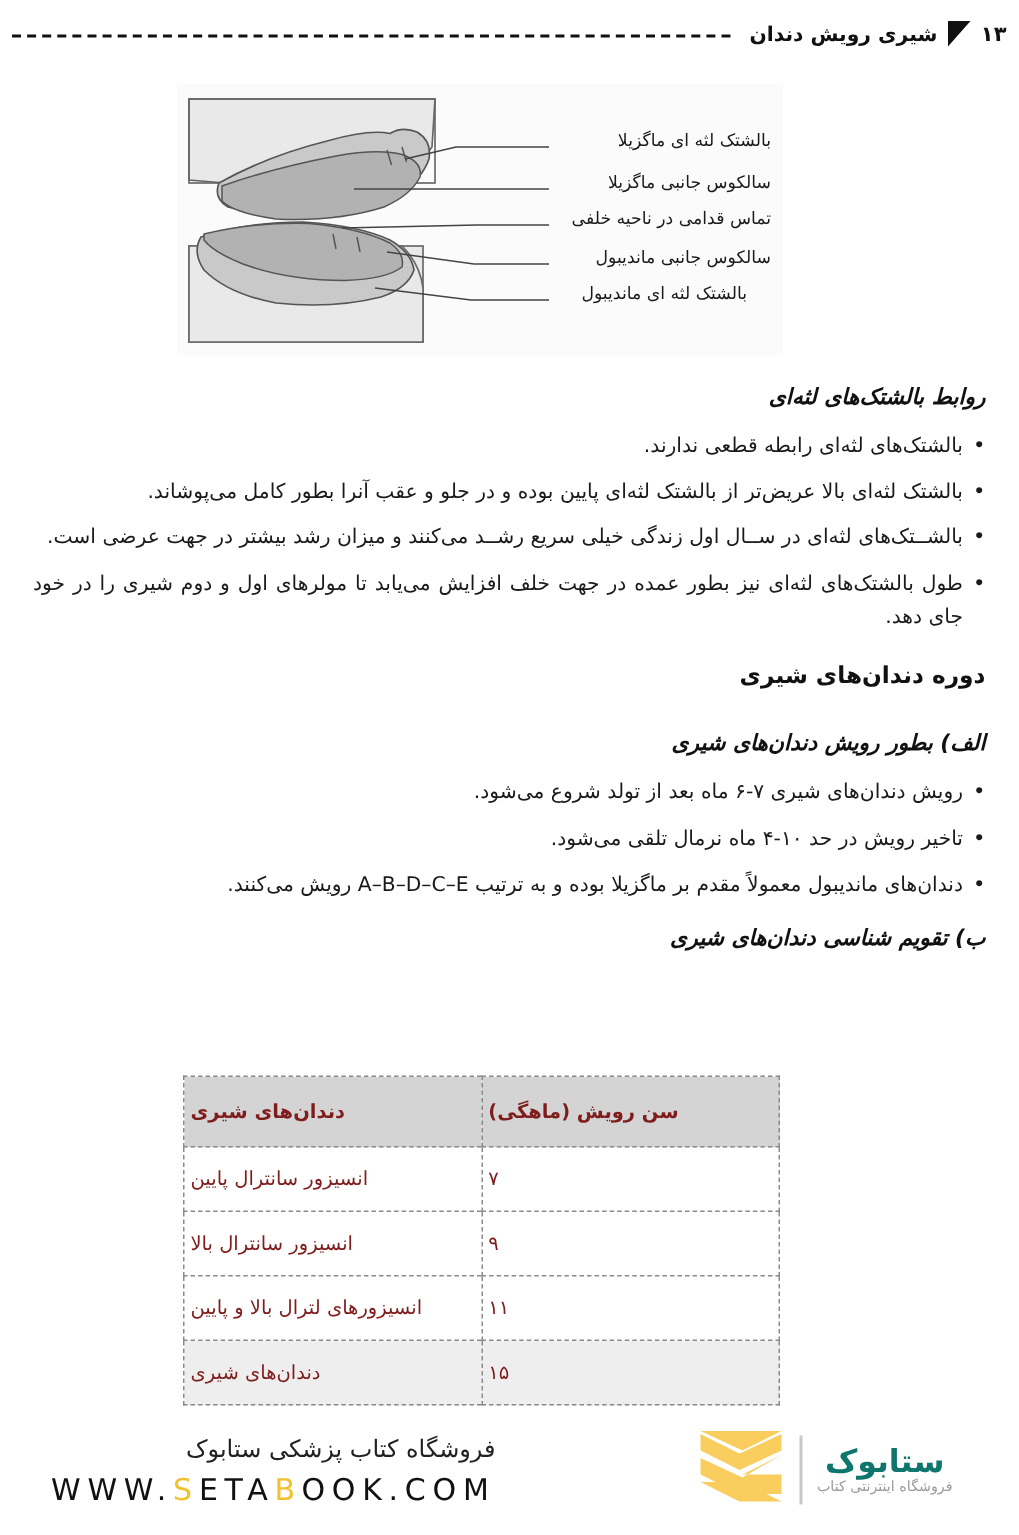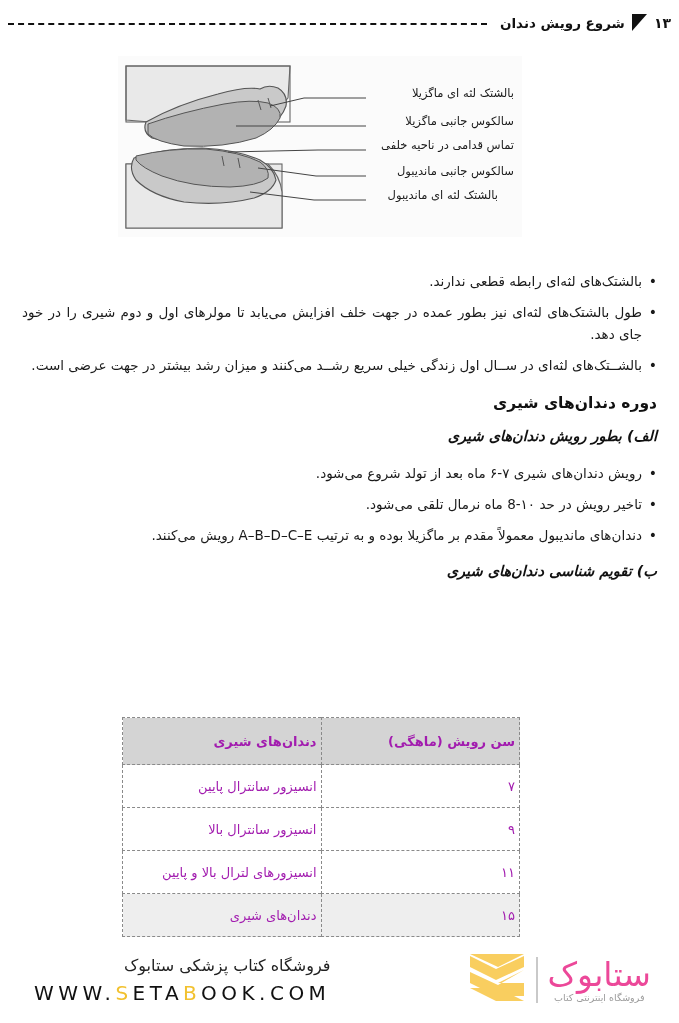--- a/index.html
+++ b/index.html
@@ -90,30 +90,30 @@
   h3.sub-head {
     margin: 0 0 10px 0;
     font-size: 14.5px;
     font-weight: bold;
     font-style: italic;
     text-align: right;
     color: #111;
     line-height: 1.5;
   }
   h3.sec-head {
-    margin: 16px 0 10px 0;
+    margin: 16px 0 24px 0;
     font-size: 15.5px;
     font-weight: bold;
     text-align: right;
     color: #111;
     line-height: 1.5;
   }
   ul.bullets {
     list-style: none;
-    margin: 16px 0 6px 0;
+    margin: 4px 0 6px 0;
     padding: 0;
   }
   ul.bullets li {
     position: relative;
     padding-right: 15px;
     margin-bottom: 9px;
     font-size: 13.5px;
     line-height: 1.62;
     text-align: justify;
     text-align-last: right;
@@ -140,40 +140,40 @@
   }
   table.calendar {
     width: 100%;
     border-collapse: collapse;
     table-layout: fixed;
     direction: rtl;
   }
   table.calendar th,
   table.calendar td {
     border: 1px dashed #8a8a8a;
-    text-align: right;
+    text-align: left;
     font-size: 13px;
-    color: #a21caf;
+    color: #7f1d1d;
     padding: 10px 4px;
     height: 22px;
   }
   table.calendar thead th {
     background: #d4d4d4;
     font-weight: bold;
     font-size: 13px;
     padding: 12px 4px;
   }
   table.calendar tbody tr td { background: #ffffff; }
   table.calendar tbody tr.shaded td { background: #eeeeee; }
 
   
   .footer {
     position: absolute;
     left: 0;
-    right: 0;
+    right: 16px;
     bottom: 0;
     height: 80px;
     background: #ffffff;
     display: flex;
     flex-direction: row-reverse;
     align-items: center;
     justify-content: space-between;
     padding: 0 28px 6px 34px;
     box-sizing: border-box;
   }
@@ -213,43 +213,43 @@
     height: 46px;
     background: #c9c9c9;
   }
   .logo-words {
     display: flex;
     flex-direction: column;
     align-items: center;
     gap: 1px;
   }
   .logo-wordmark {
-    font-size: 33px;
-    font-weight: normal;
-    color: #ec4899;
+    font-size: 21px;
+    font-weight: bold;
+    color: #0f766e;
     line-height: 1;
     letter-spacing: -1px;
     direction: rtl;
     white-space: nowrap;
   }
   .logo-tagline {
     font-size: 9.5px;
     color: #9a9a9a;
     direction: rtl;
     white-space: nowrap;
     text-align: right;
   }
 </style>
 </head>
 <body>
 
 <div class="page-header">
   <span class="hdr-pageno">۱۳</span>
   <span class="hdr-triangle"></span>
-  <span class="hdr-title">شروع رویش دندان</span>
+  <span class="hdr-title">شیری رویش دندان</span>
   <span class="hdr-rule"></span>
 </div>
 
 <div class="figure-wrap">
   <svg width="404" height="181" viewBox="0 0 404 181" xmlns="http://www.w3.org/2000/svg">
 
     <path d="M8 10 L172 10 L170 42 Q158 58 140 66 L32 66 L8 64 Z" fill="#e9e9e9" stroke="#666" stroke-width="1.1"></path>
     <rect x="8" y="10" width="164" height="56" fill="none" stroke="#666" stroke-width="1.1"></rect>
 
     <path d="M28 66 Q60 48 100 38 Q128 30 142 33 Q150 28 160 32 Q170 38 168 50
@@ -281,34 +281,36 @@
 
   <span class="fig-label" style="top:30px; right:8px;">بالشتک لثه ای ماگزیلا</span>
   <span class="fig-label" style="top:58px; right:8px;">سالکوس جانبی ماگزیلا</span>
   <span class="fig-label" style="top:82px; right:8px;">تماس قدامی در ناحیه خلفی</span>
   <span class="fig-label" style="top:108px; right:8px;">سالکوس جانبی ماندیبول</span>
   <span class="fig-label" style="top:132px; right:24px;">بالشتک لثه ای ماندیبول</span>
 </div>
 
 <div class="content">
 
+  <h3 class="sub-head">روابط بالشتک‌های لثه‌ای</h3>
 
   <ul class="bullets">
     <li class="no-justify">بالشتک‌های لثه‌ای رابطه قطعی ندارند.</li>
+    <li>بالشتک لثه‌ای بالا عریض‌تر از بالشتک لثه‌ای پایین بوده و در جلو و عقب آنرا بطور کامل می‌پوشاند.</li>
+    <li>بالشــتک‌های لثه‌ای در ســال اول زندگی خیلی سریع رشــد می‌کنند و میزان رشد بیشتر در جهت عرضی است.</li>
     <li>طول بالشتک‌های لثه‌ای نیز بطور عمده در جهت خلف افزایش می‌یابد تا مولرهای اول و دوم شیری را در خود جای دهد.</li>
-    <li>بالشــتک‌های لثه‌ای در ســال اول زندگی خیلی سریع رشــد می‌کنند و میزان رشد بیشتر در جهت عرضی است.</li>
   </ul>
 
   <h3 class="sec-head">دوره دندان‌های شیری</h3>
 
   <h3 class="sub-head">الف) بطور رویش دندان‌های شیری</h3>
 
   <ul class="bullets">
     <li class="no-justify">رویش دندان‌های شیری ۷-۶ ماه بعد از تولد شروع می‌شود.</li>
-    <li class="no-justify">تاخیر رویش در حد ۱۰-8 ماه نرمال تلقی می‌شود.</li>
+    <li class="no-justify">تاخیر رویش در حد ۱۰-۴ ماه نرمال تلقی می‌شود.</li>
     <li class="no-justify">دندان‌های ماندیبول معمولاً مقدم بر ماگزیلا بوده و به ترتیب A–B–D–C–E رویش می‌کنند.</li>
   </ul>
 
   <h3 class="sub-head" style="margin-top:14px;">ب) تقویم شناسی دندان‌های شیری</h3>
 </div>
 
 <div class="table-wrap">
   <table class="calendar">
     <thead>
       <tr>

